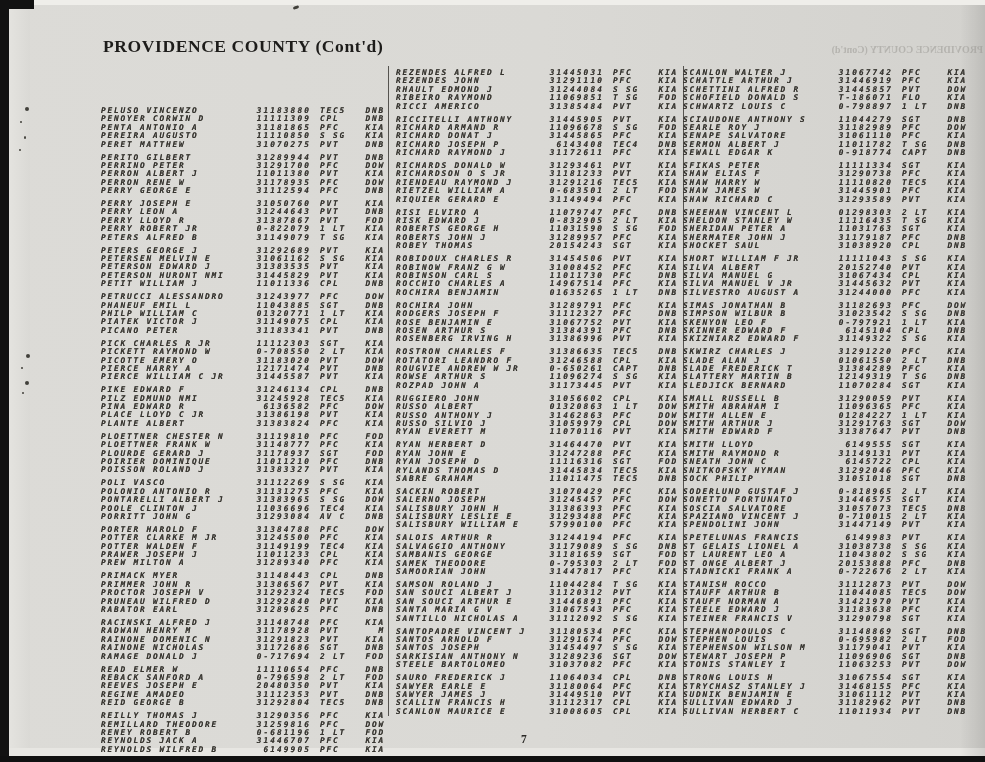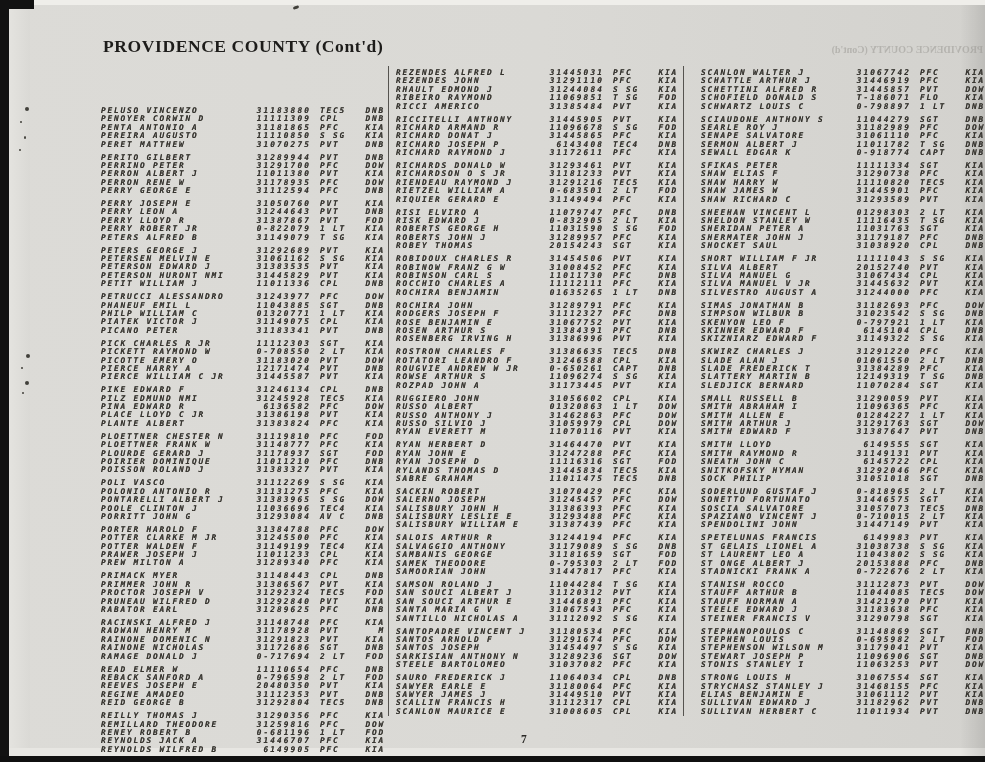--- a/index.html
+++ b/index.html
@@ -29,21 +29,21 @@
   .bleed-title{
     position:absolute;right:2px;top:44px;width:152px;height:14px;overflow:hidden;
     transform:scaleX(-1);font-family:"Liberation Serif", serif;font-weight:bold;
     font-size:10px;color:#96948f;opacity:.5;white-space:nowrap;
   }
 
   
   .col{position:absolute;top:69px;}
   .col-1{left:101px;width:284px;margin-top:38px;}
   .col-2{left:396px;width:282px;}
-  .col-3{left:701px;width:284px;}
+  .col-3{left:683px;width:284px;}
   .divider{position:absolute;top:66px;width:1px;height:650px;background:#55534f;}
   .divider-1{left:388px;}
   .divider-2{left:683px;}
 
   .group{margin-bottom:4.6px;}
   .row{
     display:flex;height:8.4px;line-height:8.5px;
     font-size:7.8px;font-style:italic;font-weight:bold;
     color:#36342f;letter-spacing:1.8px;white-space:nowrap;
     text-shadow:0 0 0.5px rgba(48,46,42,.65);
@@ -678,21 +678,21 @@
         <span class="f-code">KIA</span>
       </div>
       <div class="row">
         <span class="f-name">ROBINSON CARL S</span>
         <span class="f-serial">11011730</span>
         <span class="f-rank">PFC</span>
         <span class="f-code">DNB</span>
       </div>
       <div class="row">
         <span class="f-name">ROCCHIO CHARLES A</span>
-        <span class="f-serial">11112111</span>
+        <span class="f-serial">14967514</span>
         <span class="f-rank">PFC</span>
         <span class="f-code">KIA</span>
       </div>
       <div class="row">
         <span class="f-name">ROCHIRA BENJAMIN</span>
         <span class="f-serial">01635265</span>
         <span class="f-rank">1 LT</span>
         <span class="f-code">DNB</span>
       </div>
     </div>
@@ -844,21 +844,21 @@
         <span class="f-code">KIA</span>
       </div>
       <div class="row">
         <span class="f-name">SALISBURY LESLIE E</span>
         <span class="f-serial">31293488</span>
         <span class="f-rank">PFC</span>
         <span class="f-code">KIA</span>
       </div>
       <div class="row">
         <span class="f-name">SALISBURY WILLIAM E</span>
-        <span class="f-serial">31387439</span>
+        <span class="f-serial">57990100</span>
         <span class="f-rank">PFC</span>
         <span class="f-code">KIA</span>
       </div>
     </div>
     <div class="group">
       <div class="row">
         <span class="f-name">SALOIS ARTHUR R</span>
         <span class="f-serial">31244194</span>
         <span class="f-rank">PFC</span>
         <span class="f-code">KIA</span>
@@ -1409,21 +1409,21 @@
         <span class="f-rank">SGT</span>
         <span class="f-code">KIA</span>
       </div>
       <div class="row">
         <span class="f-name">STRYCHASZ STANLEY J</span>
         <span class="f-serial">31468155</span>
         <span class="f-rank">PFC</span>
         <span class="f-code">KIA</span>
       </div>
       <div class="row">
-        <span class="f-name">ELIAS BENJAMIN E</span>
+        <span class="f-name">SUDNIK BENJAMIN E</span>
         <span class="f-serial">31061112</span>
         <span class="f-rank">PVT</span>
         <span class="f-code">KIA</span>
       </div>
       <div class="row">
         <span class="f-name">SULLIVAN EDWARD J</span>
         <span class="f-serial">31182962</span>
         <span class="f-rank">PVT</span>
         <span class="f-code">DNB</span>
       </div>

